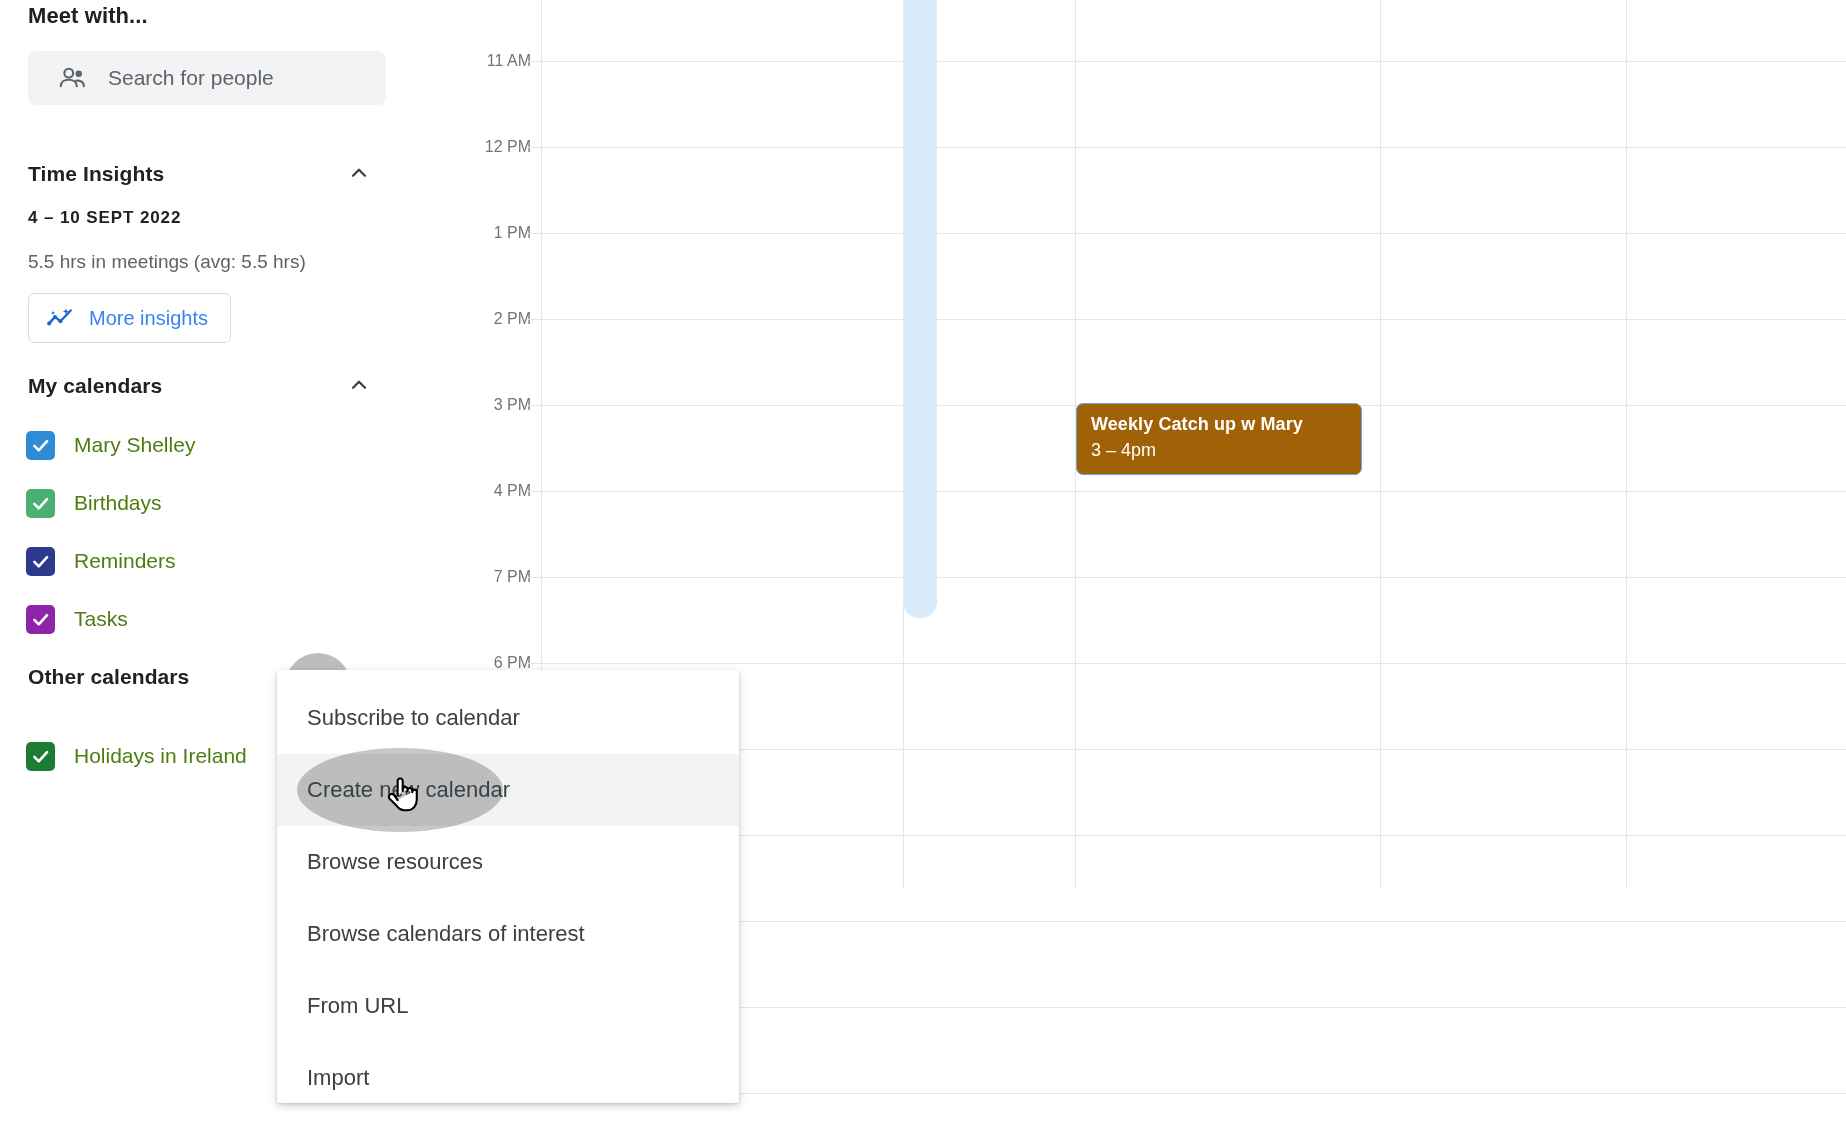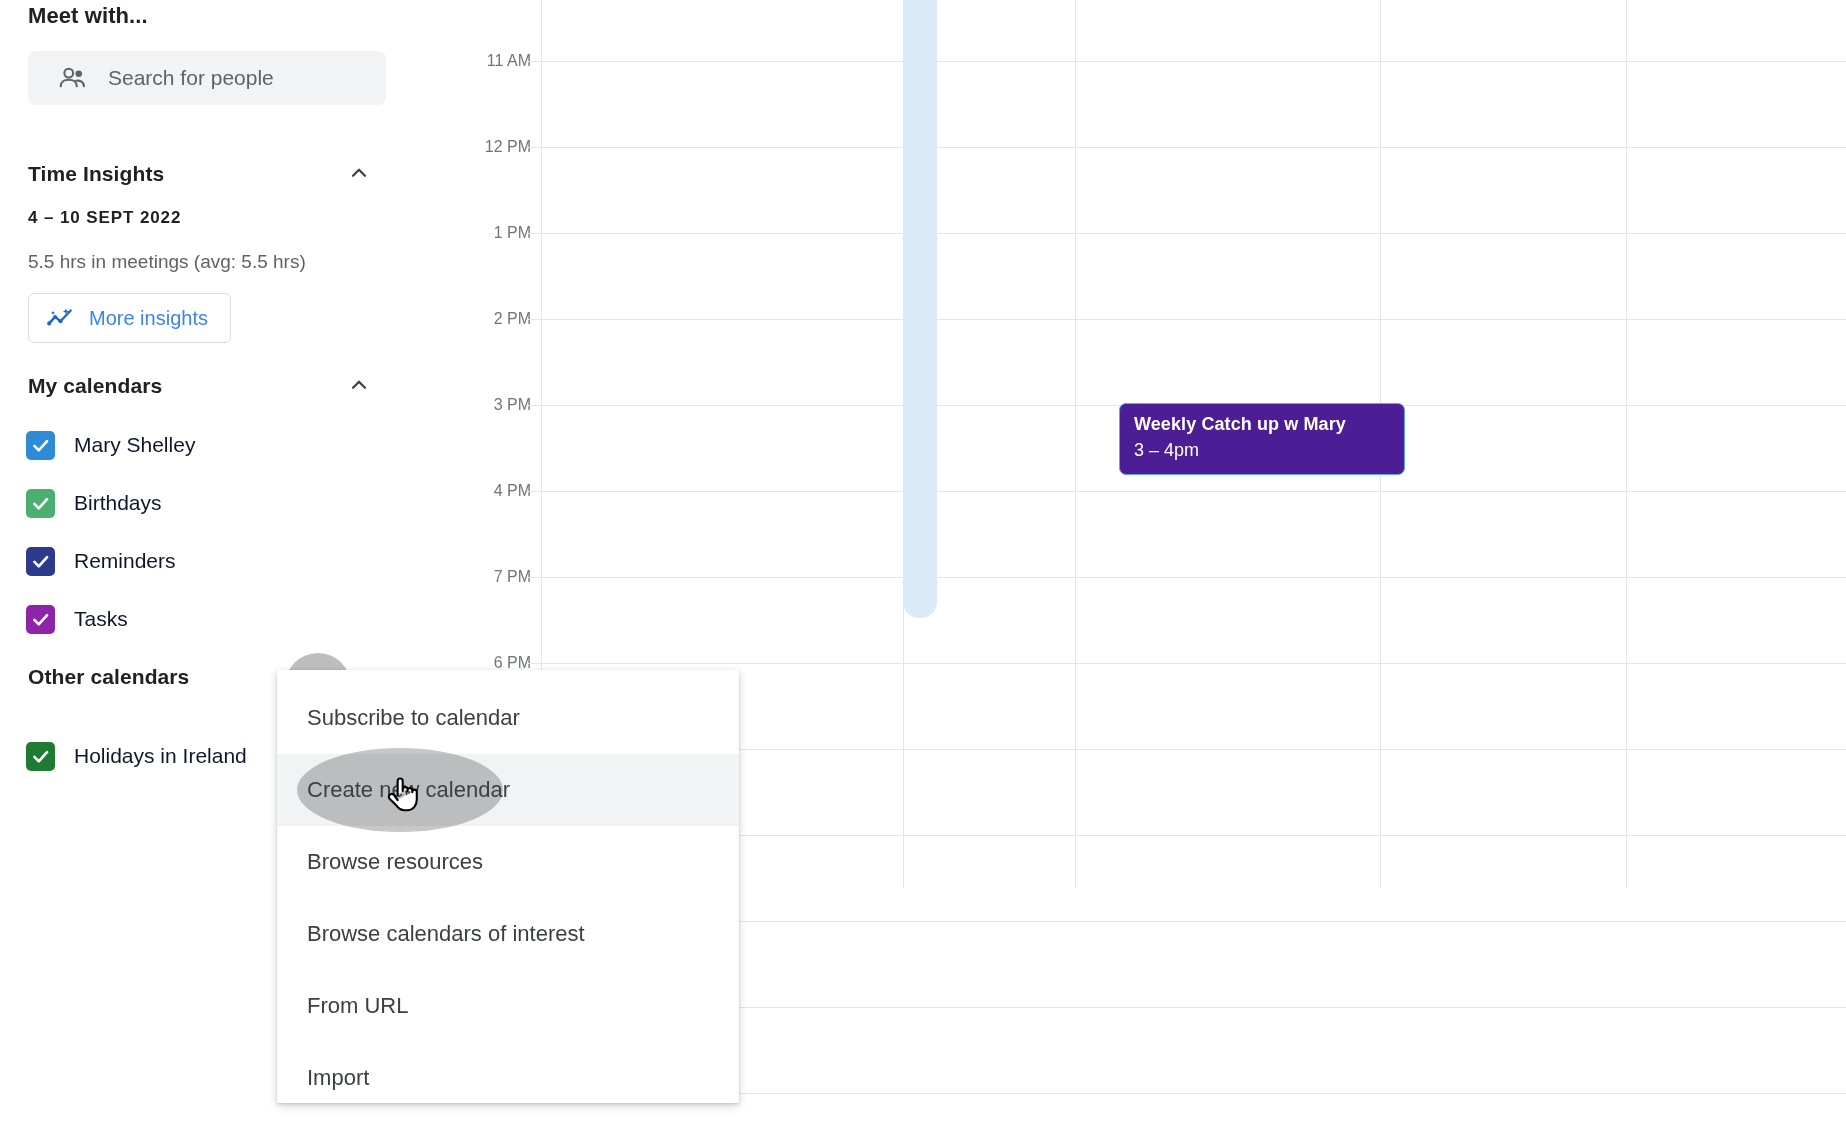--- a/index.html
+++ b/index.html
@@ -77,21 +77,21 @@
     position: absolute; left: 26px;
     width: 360px; height: 42px;
     display: flex; align-items: center;
   }
   .cbx {
     width: 29px; height: 29px; border-radius: 5px; flex: none;
     display: flex; align-items: center; justify-content: center;
   }
   .cbx svg { width: 21px; height: 21px; display: block; }
   .cal-row .nm {
-    margin-left: 19px; font-size: 21px; color: #0f172a; white-space: nowrap;
+    margin-left: 19px; font-size: 21px; color: #4d7c0f; white-space: nowrap;
   }
 
   .oc-head { top: 665px; }
 
   
   .grid {
     position: absolute; left: 455px; top: 0;
     width: 1391px; height: 888px;
     background: #fff;
   }
@@ -117,28 +117,27 @@
   .nowcol {
     position: absolute;
     width: 34px;
     background: #d9eaf9;
     border-radius: 0 0 16px 16px;
     top: -10px;
   }
 
   .event {
     position: absolute;
-    background: #4c1d95;
+    background: #a16207;
     border: 1px solid #5fa8e8;
     border-radius: 7px;
     color: #fff;
     padding: 9px 12px 0 14px;
     overflow: hidden;
     cursor: pointer;
-    margin-left: 43px;
   }
   .event .et { font-size: 18px; font-weight: 700; line-height: 1.25; letter-spacing: .1px; }
   .event .es { font-size: 18px; font-weight: 400; line-height: 1.35; margin-top: 2px; }
 
   
   .ripple {
     position: absolute;
     left: 285px; top: 653px;
     width: 66px; height: 66px;
     border-radius: 50%;

